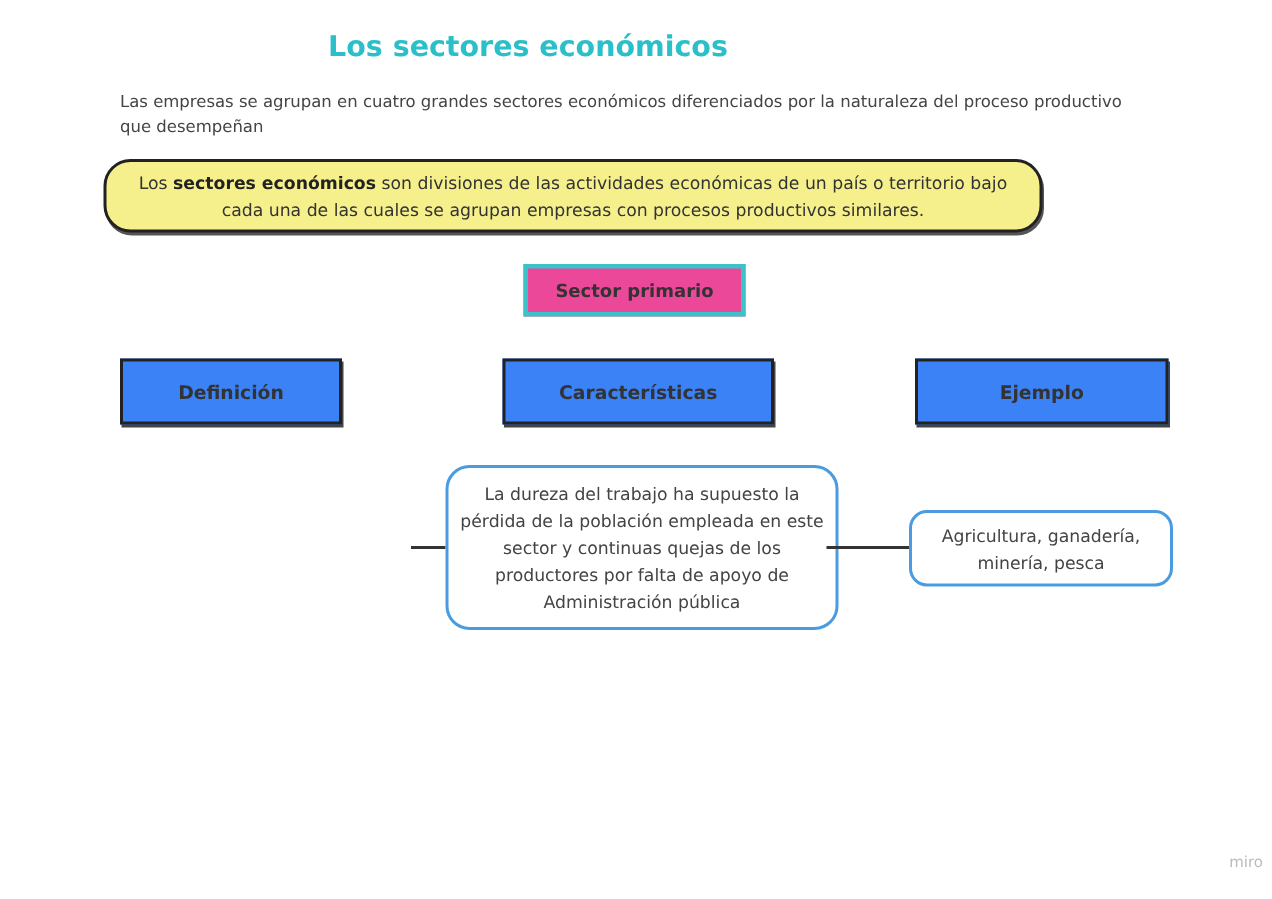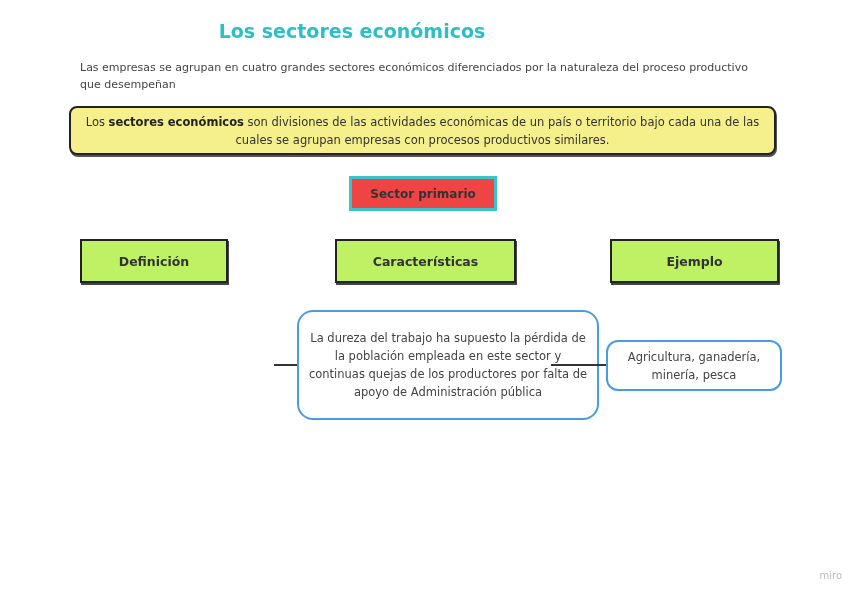--- a/index.html
+++ b/index.html
@@ -25,47 +25,47 @@
       color: #2bbfc9;
     }
     .subtitle {
       left: 80px; top: 59px; width: 690px;
       text-align: left;
       font-size: 11px;
       line-height: 17px;
       color: #444;
     }
     .definition-box {
-      left: 69px; top: 106px; width: 707px; height: 49px;
+      left: 69px; top: 106px; width: 626px; height: 49px;
       background: #f5f08c;
       border: 2px solid #222;
-      border-radius: 8px;
+      border-radius: 18px;
       box-shadow: 1px 2px 0 #555;
       box-sizing: border-box;
       display: flex; align-items: center; justify-content: center;
       text-align: center;
       font-size: 11.5px;
       line-height: 18px;
       color: #333;
       padding: 0 6px;
     }
     .definition-box b { color: #222; }
     .sector-box {
       left: 349px; top: 176px; width: 148px; height: 35px;
       border: 3px solid #3cc3c9;
       box-sizing: border-box;
       display: flex; align-items: center; justify-content: center;
       font-size: 12px;
       font-weight: bold;
       color: #333;
-      background: #ef4444;
+      background: #ec4899;
     }
     .header-box {
       top: 239px; height: 44px;
-      background: #bef264;
+      background: #3b82f6;
       border: 2px solid #222;
       box-shadow: 1px 2px 0 #444;
       box-sizing: border-box;
       display: flex; align-items: center; justify-content: center;
       font-size: 12.5px;
       font-weight: bold;
       color: #333;
     }
     .content-box {
       background: #fff;
@@ -104,20 +104,20 @@
 
   <div class="abs sector-box">Sector primario</div>
 
   <div class="abs header-box" style="left:80px; width:148px;">Definición</div>
   <div class="abs header-box" style="left:335px; width:181px;">Características</div>
   <div class="abs header-box" style="left:610px; width:169px;">Ejemplo</div>
 
 
   <div class="abs connector" style="left:274px; top:364px; width:23px;"></div>
 
-  <div class="abs content-box" style="left:297px; top:310px; width:302px; height:110px; border-radius:16px;">La dureza del trabajo ha supuesto la pérdida de la población empleada en este sector y continuas quejas de los productores por falta de apoyo de Administración pública</div>
+  <div class="abs content-box" style="left:297px; top:310px; width:262px; height:110px; border-radius:16px;">La dureza del trabajo ha supuesto la pérdida de la población empleada en este sector y continuas quejas de los productores por falta de apoyo de Administración pública</div>
 
   <div class="abs connector" style="left:551px; top:364px; width:55px;"></div>
 
   <div class="abs content-box" style="left:606px; top:340px; width:176px; height:51px;">Agricultura, ganadería, minería, pesca</div>
 
   <div class="abs watermark">miro</div>
 </div>
 
 </body></html>

